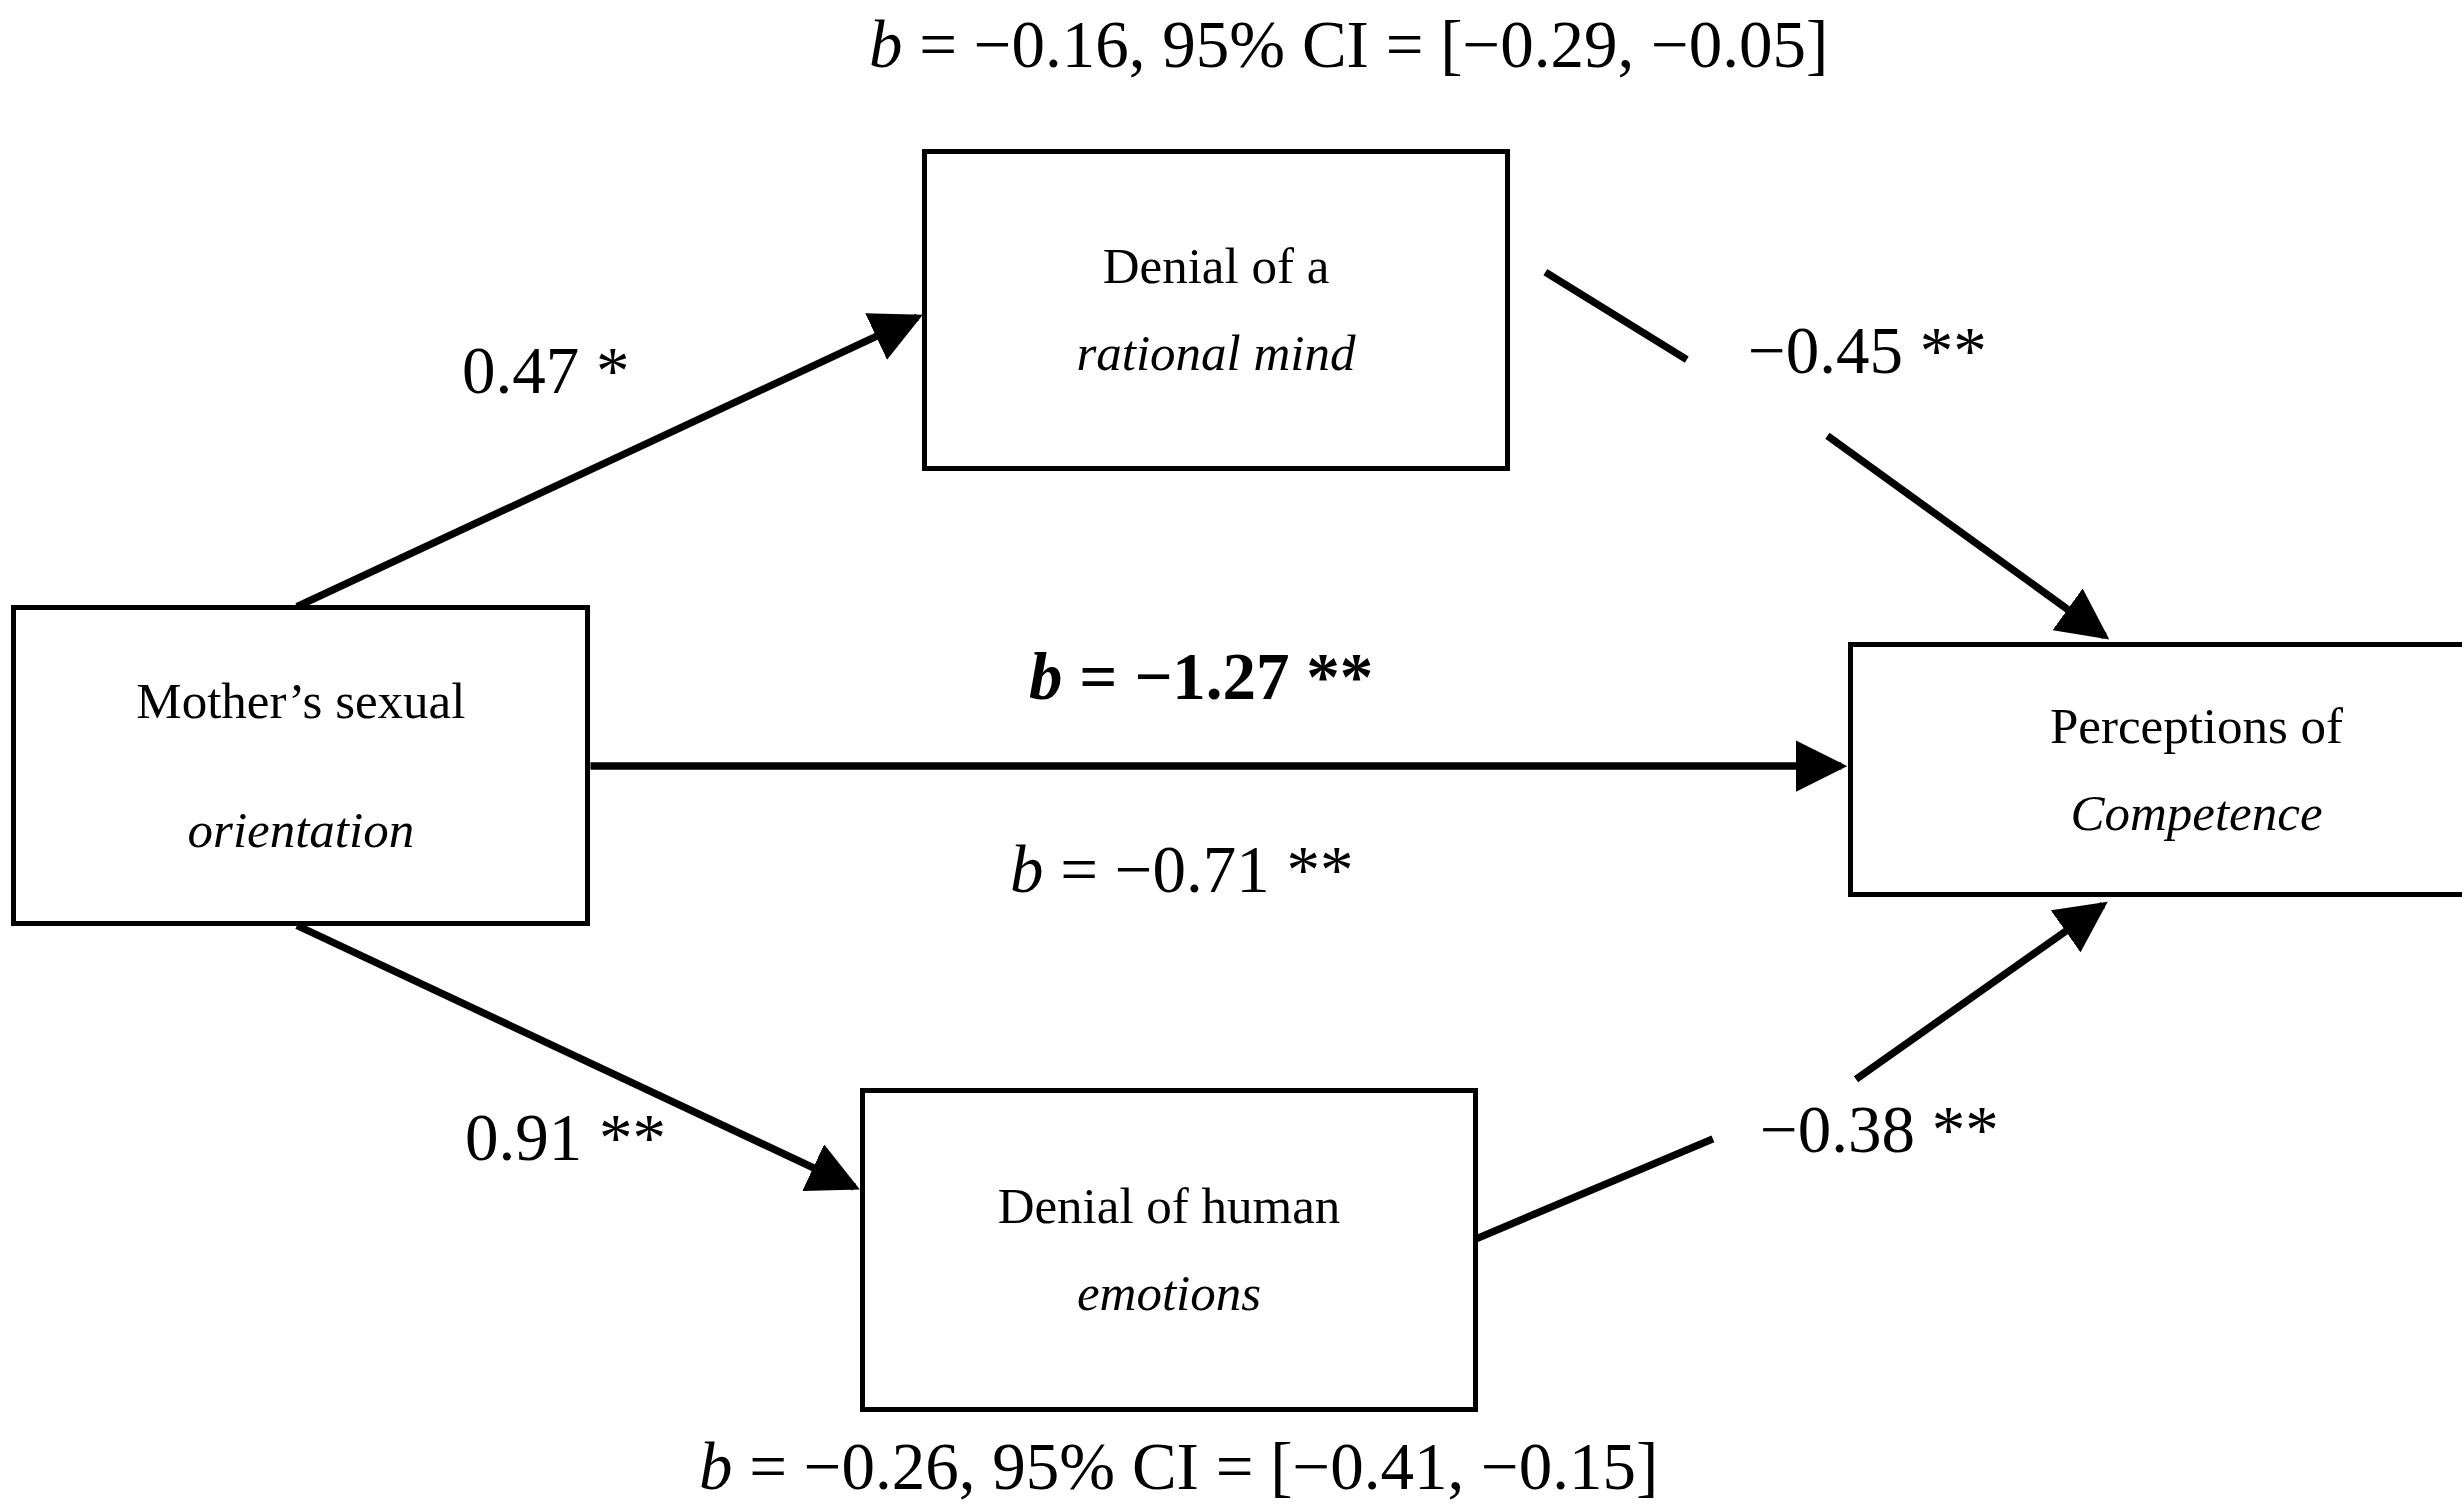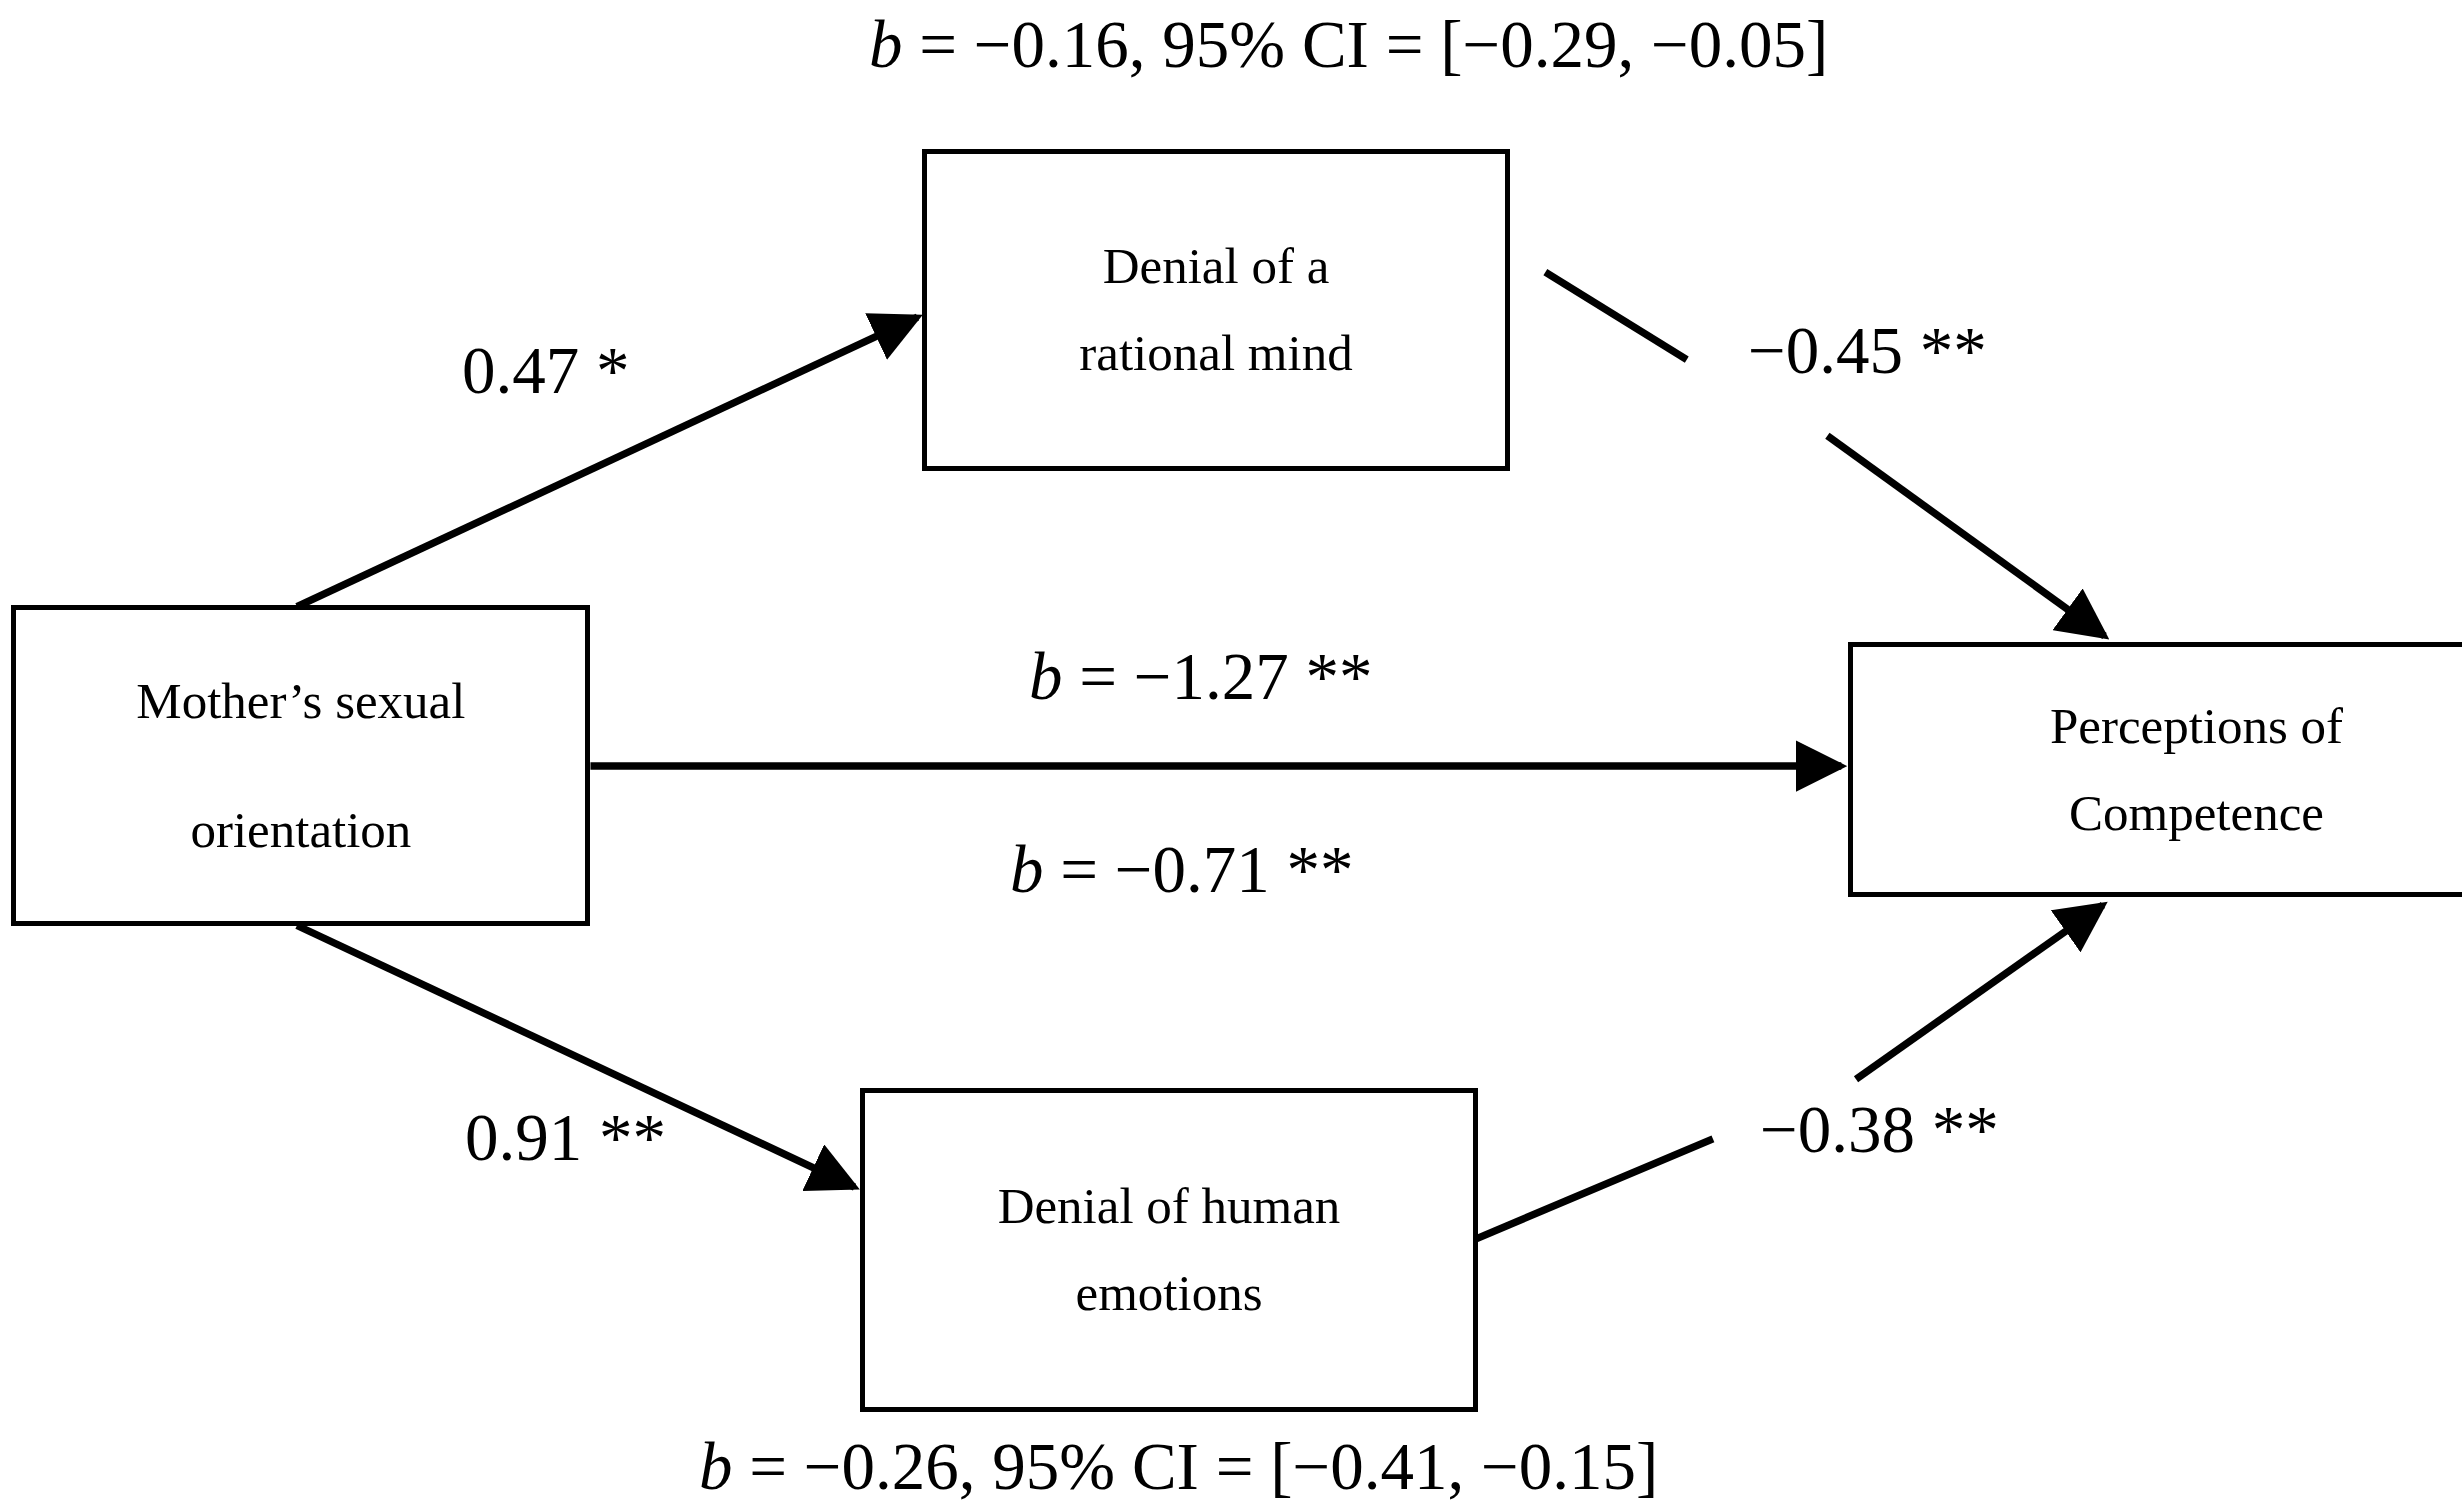--- a/index.html
+++ b/index.html
@@ -38,20 +38,21 @@
     justify-content: center;
   }
   .node-line {
     font-size: 51px;
     line-height: 1.0;
     white-space: nowrap;
     text-align: center;
   }
   .node-line + .node-line {
     margin-top: 36px;
+    font-style: italic;
   }
   .edge-label {
     position: absolute;
     font-size: 67px;
     line-height: 1.0;
     white-space: nowrap;
     background: transparent;
   }
   .edge-label .it {
     font-style: italic;
@@ -109,21 +110,21 @@
   </div>
 
   <div class="edge-label" style="left:462px; top:337px;">
     <span>0.47 *</span>
   </div>
 
   <div class="edge-label" style="left:1748px; top:317px;">
     <span>−0.45 **</span>
   </div>
 
-  <div class="edge-label" style="left:1029px; top:643px;">
+  <div class="edge-label" style="left:1029px; top:643px;font-weight:bold;">
     <span class="it">b</span><span> = −1.27 **</span>
   </div>
 
   <div class="edge-label" style="left:1010px; top:836px;">
     <span class="it">b</span><span> = −0.71 **</span>
   </div>
 
   <div class="edge-label" style="left:465px; top:1104px;">
     <span>0.91 **</span>
   </div>

